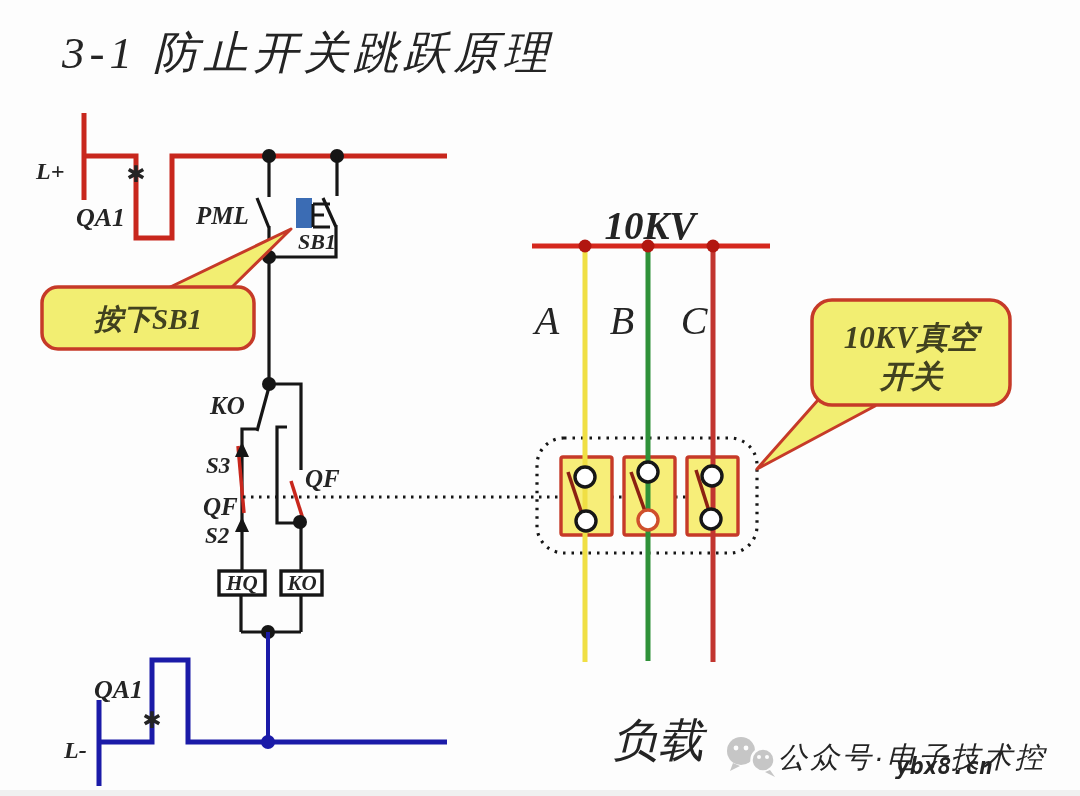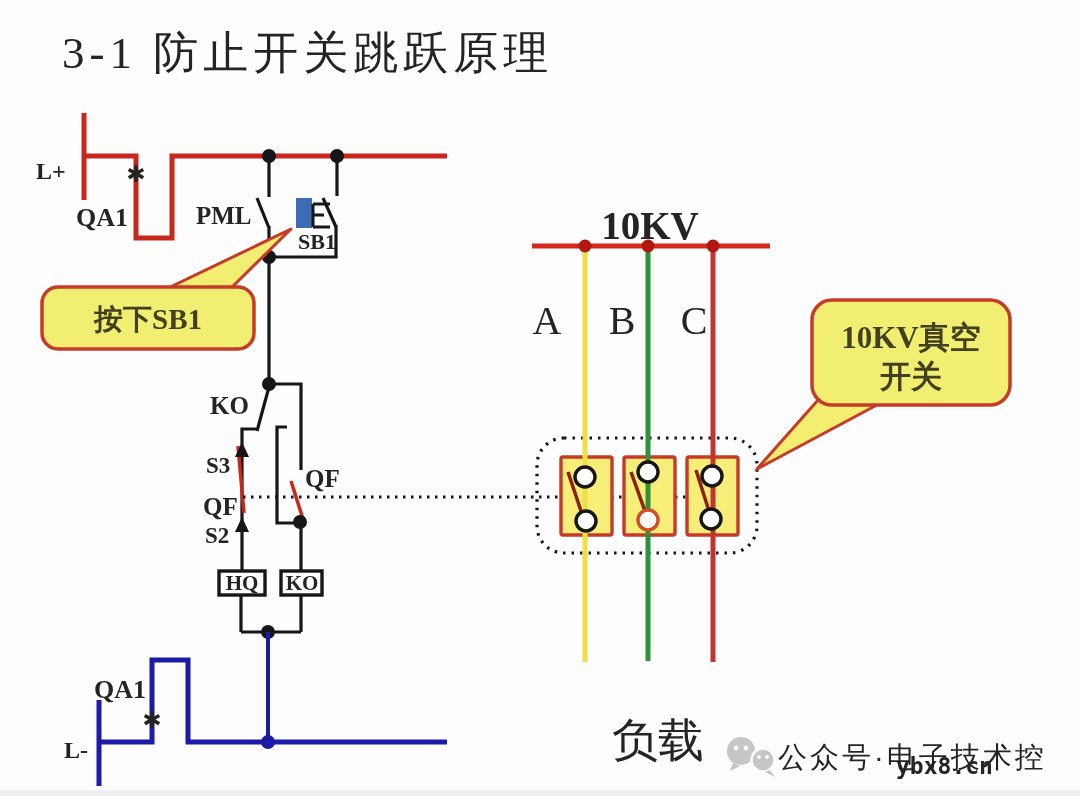--- a/index.html
+++ b/index.html
@@ -1,17 +1,17 @@
 <!DOCTYPE html>
 <html><head>
 <meta charset="utf-8">
 <style>
   html,body{margin:0;padding:0;background:#ffffff;}
   #canvas{position:relative;width:1080px;height:796px;background:#fdfdfd;overflow:hidden;
-          font-family:"Liberation Serif","DejaVu Serif",serif;}
+          font-family:"Liberation Serif","DejaVu Serif",serif;font-style:italic;}
   svg{display:block;}
   .serif{font-family:"Liberation Serif","DejaVu Serif",serif;}
   .sans{font-family:"Liberation Sans","DejaVu Sans",sans-serif;}
   .mono{font-family:"DejaVu Sans Mono","Liberation Mono",monospace;}
   text{fill:#242424;}
   .callout-text{fill:#41411f;font-weight:bold;}
   .lbl{font-weight:bold;}
 </style>
 </head>
 <body>

